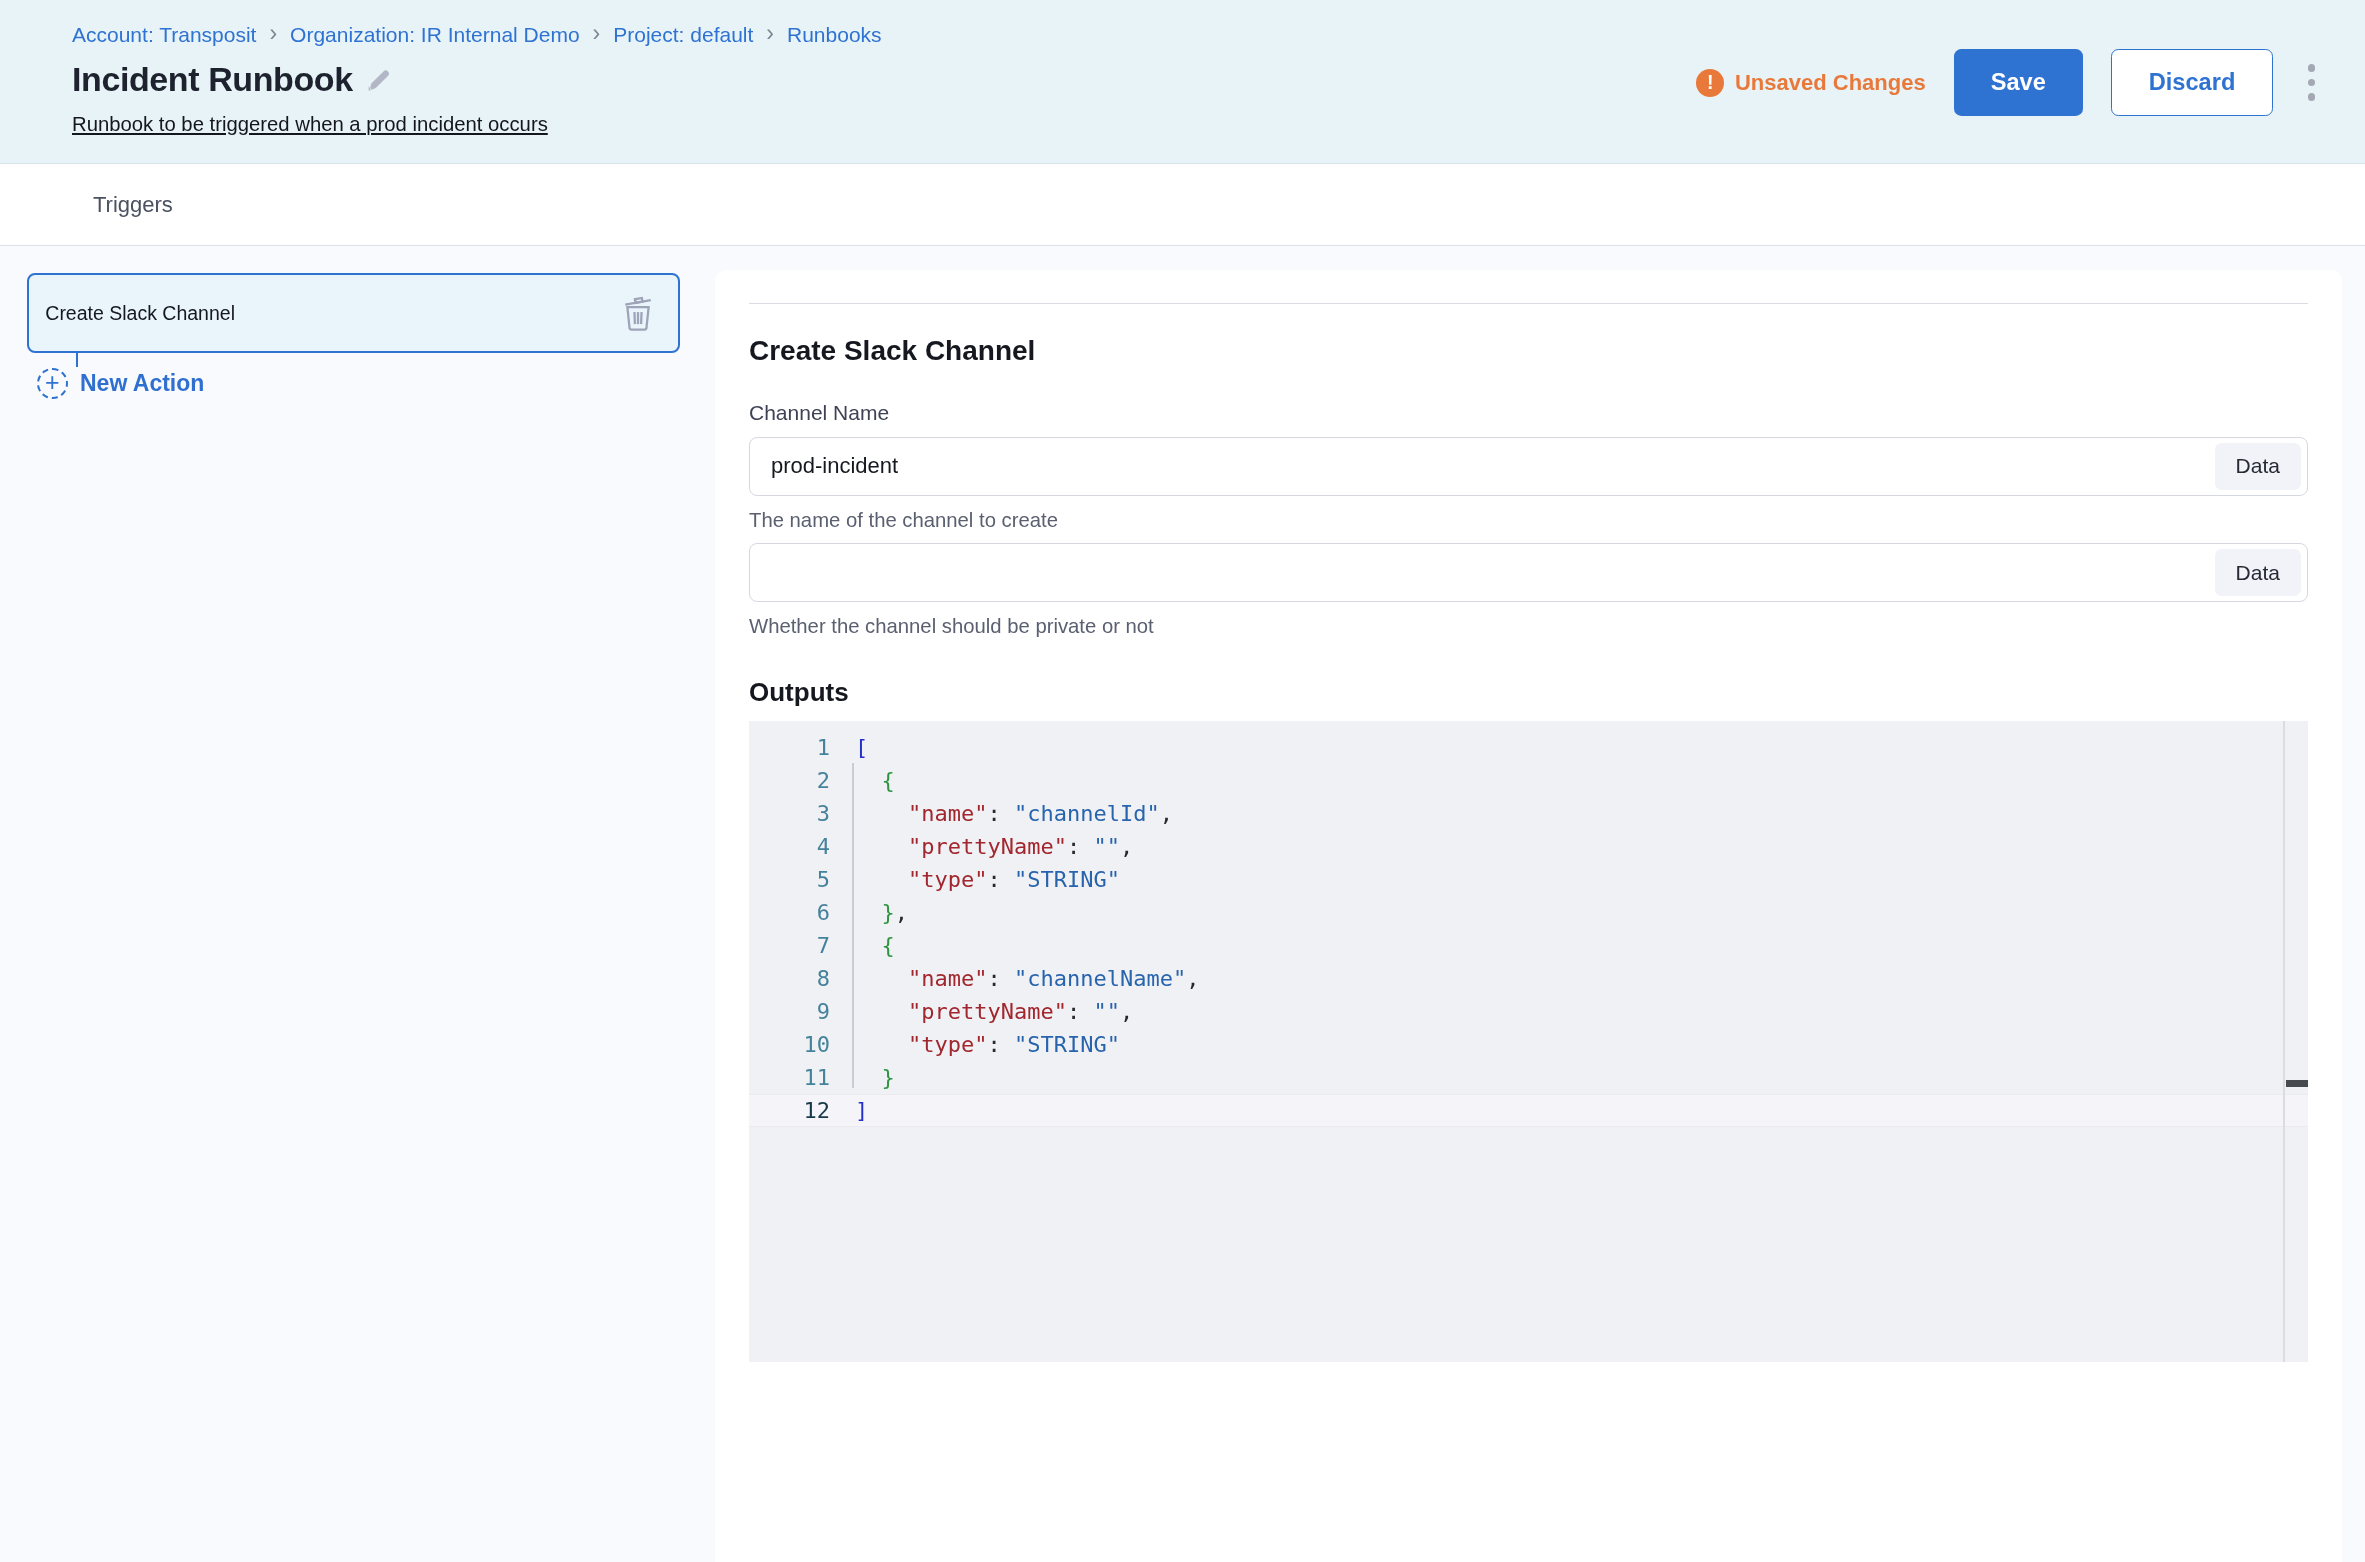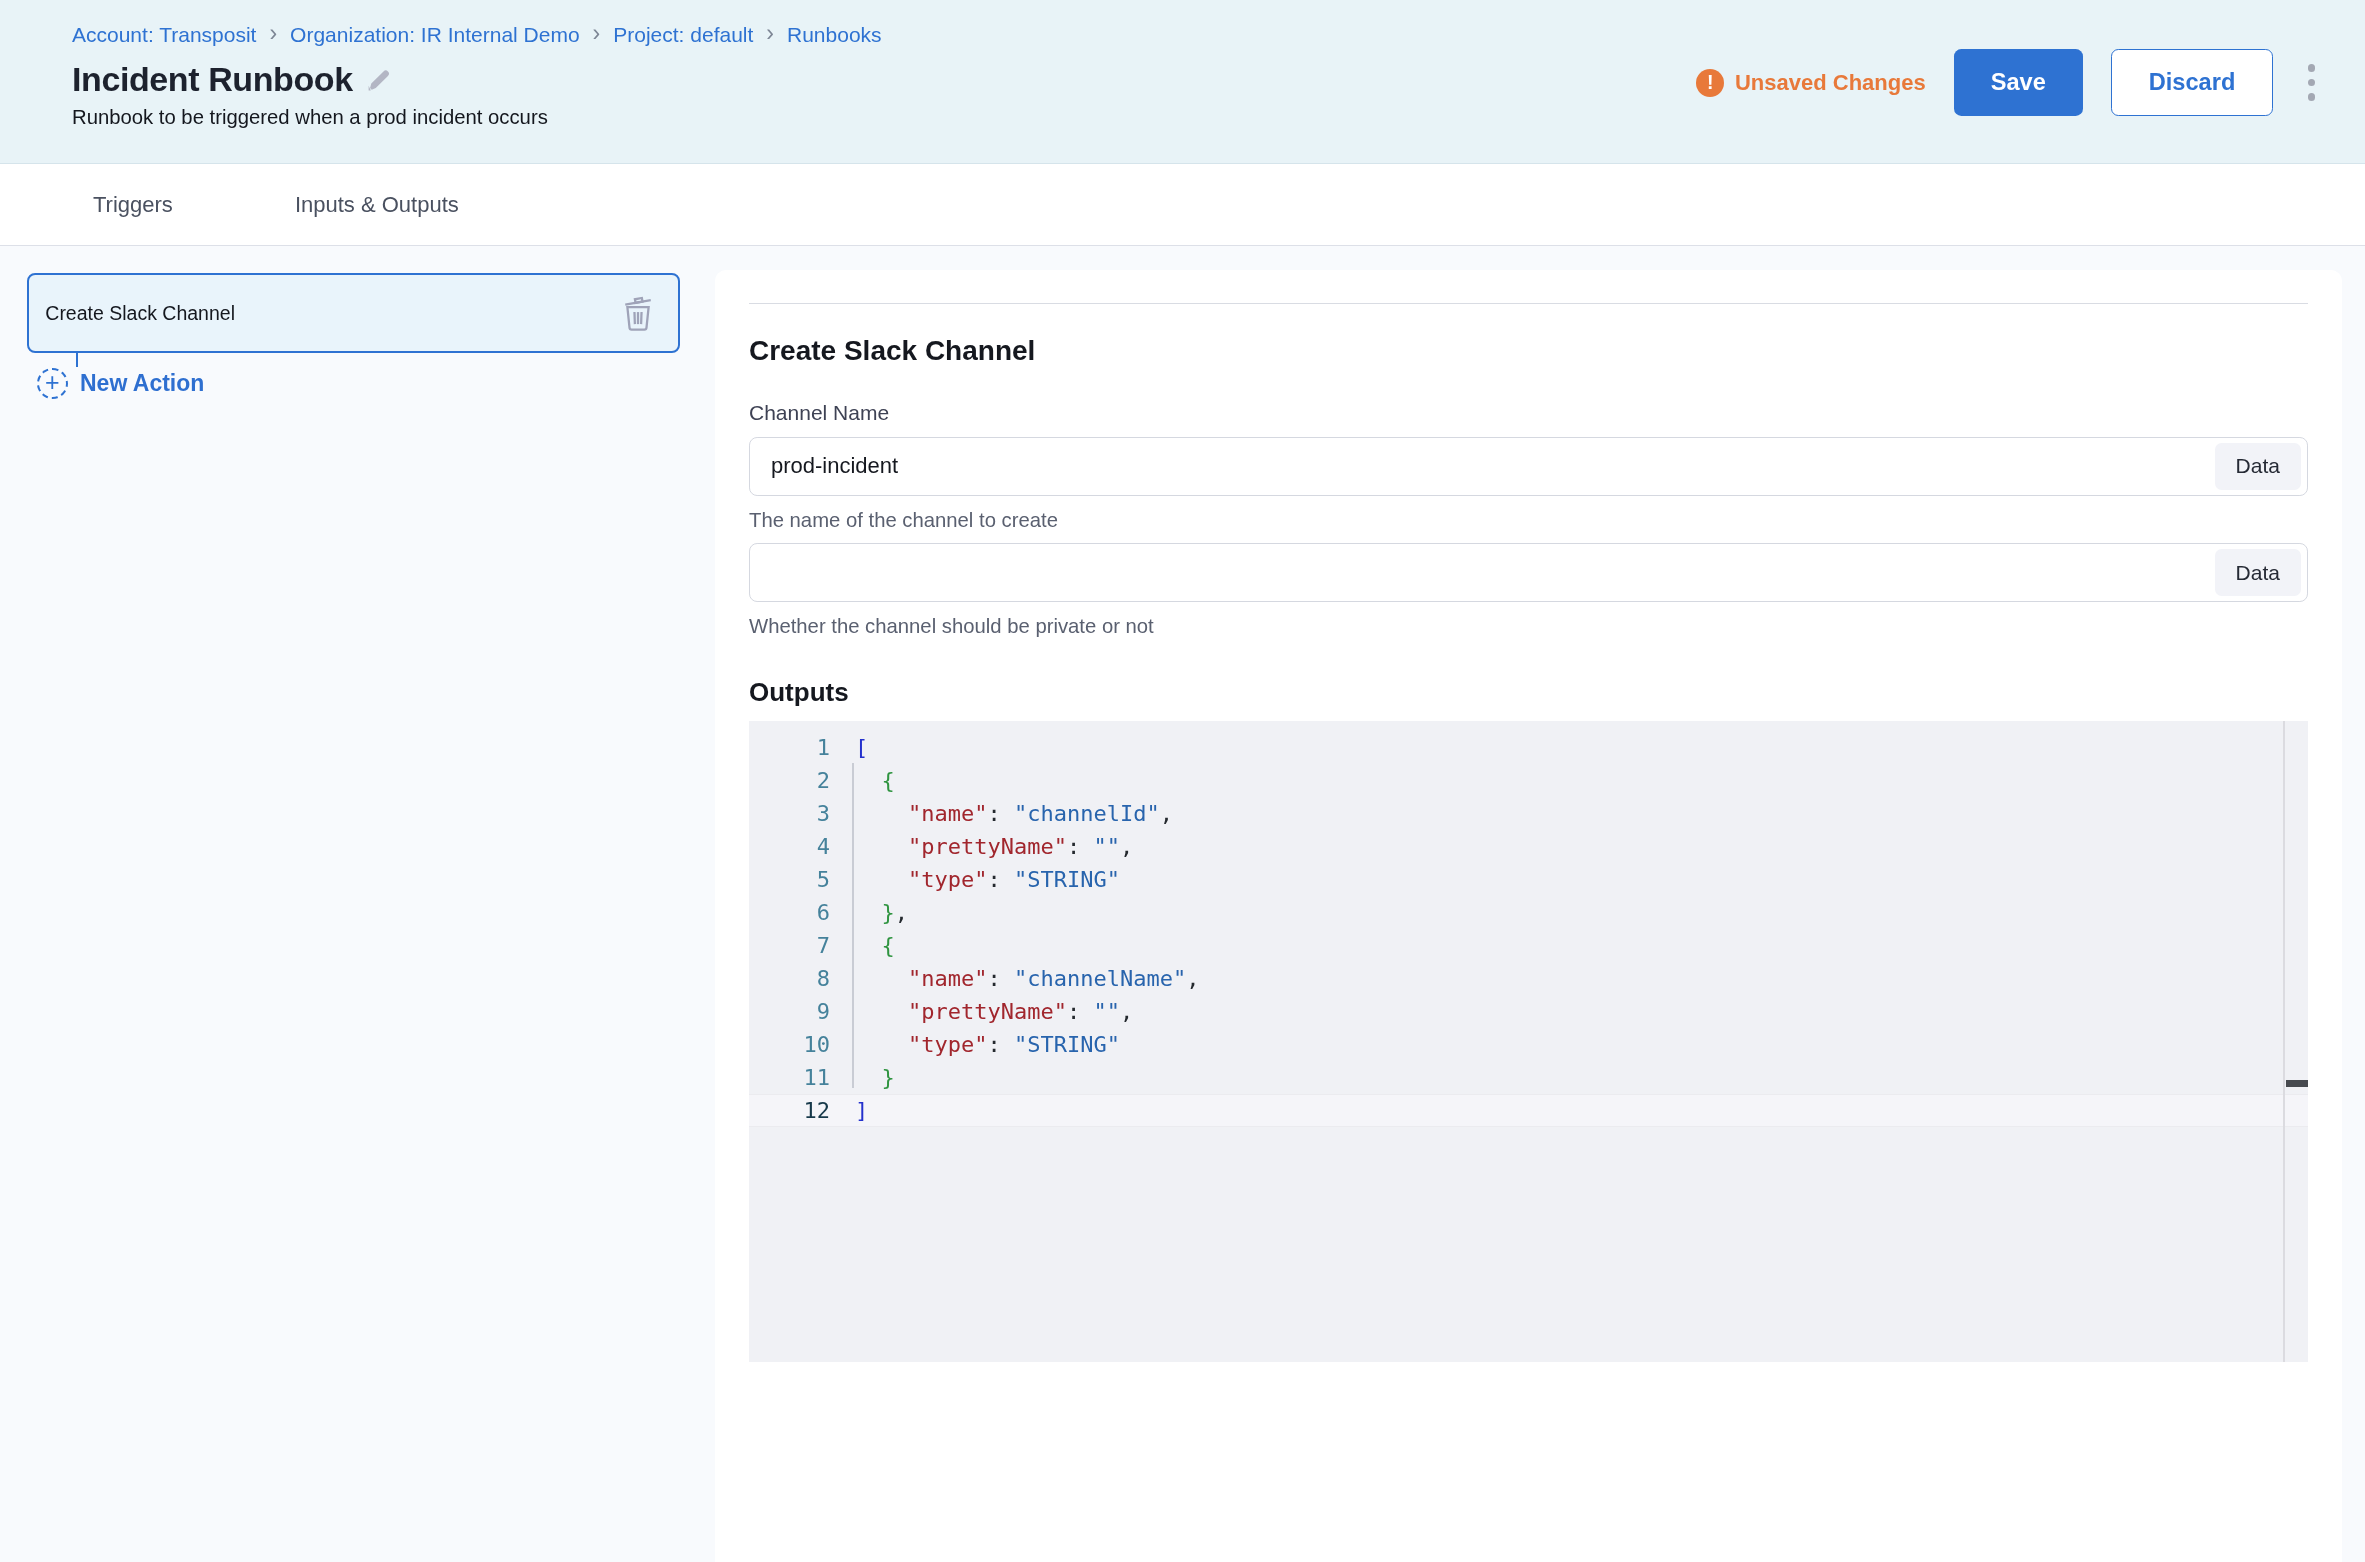--- a/index.html
+++ b/index.html
@@ -14,21 +14,21 @@
   .page{width:2366px; height:1562px; position:relative; overflow:hidden; background:#fff;}
 
   
   .header{height:164px; background:var(--header-bg); border-bottom:0.8px solid #d5e4eb; padding-left:72px; position:relative;}
   .breadcrumb{padding-top:23px; font-size:21px; display:flex; align-items:center; gap:13px;}
   .crumb{color:var(--accent); text-decoration:none; cursor:pointer;}
   .crumb-sep{color:#7d8695; font-size:23px; line-height:1; transform:translateY(-1.6px);}
   .title-row{margin-top:13px; display:flex; align-items:center; gap:12px;}
   .title-row h1{font-size:34px; font-weight:800; letter-spacing:-0.4px; color:#1d222e;}
   .pencil-btn{background:none;border:none;cursor:pointer;display:flex;align-items:center;}
-  .subtitle{margin-top:7px; font-size:20.3px; color:#14171e;}
+  .subtitle{margin-top:14px; font-size:20.3px; color:#14171e;text-decoration:underline;}
   .header-actions{position:absolute; right:46px; top:49px; display:flex; align-items:center; gap:28px;}
   .unsaved{display:flex; align-items:center; gap:10.6px; color:var(--unsaved-orange); font-size:22px; font-weight:600;}
   .unsaved-ic{width:28px;height:28px;border-radius:50%;background:var(--unsaved-orange);color:#fff;font-size:19.5px;font-weight:800;display:flex;align-items:center;justify-content:center;line-height:1;}
   .btn{height:67px; padding:0 37px; border-radius:7.3px; font-size:23.6px; font-weight:700; cursor:pointer; font-family:inherit;}
   .btn-save{background:var(--accent); color:#fff; border:none;}
   .btn-discard{background:#fff; color:var(--accent); border:1.6px solid var(--accent);}
   .kebab{display:flex; flex-direction:column; gap:7.3px; background:none; border:none; cursor:pointer; padding:4.9px; margin-left:1.6px;}
   .kebab i{width:7.3px;height:7.3px;border-radius:50%;background:#a3a8b3;display:block;}
 
   
@@ -119,21 +119,20 @@
             <i></i>
             <i></i>
             <i></i>
           </span>
       </button>
     </div>
   </div>
 
   <div class="tabbar">
     <div class="tab">Triggers</div>
-    <div class="tab">Inputs &amp; Outputs</div>
   </div>
 
   <div class="content">
 
     <div class="left">
       <div class="action-card">
         <span class="label">Create Slack Channel</span>
         <button class="trash-btn">
           <span style="display:flex;">
             <svg width="34" height="39" viewBox="0 0 24 26" fill="none" stroke="#9fa3b8" stroke-width="1.6">

